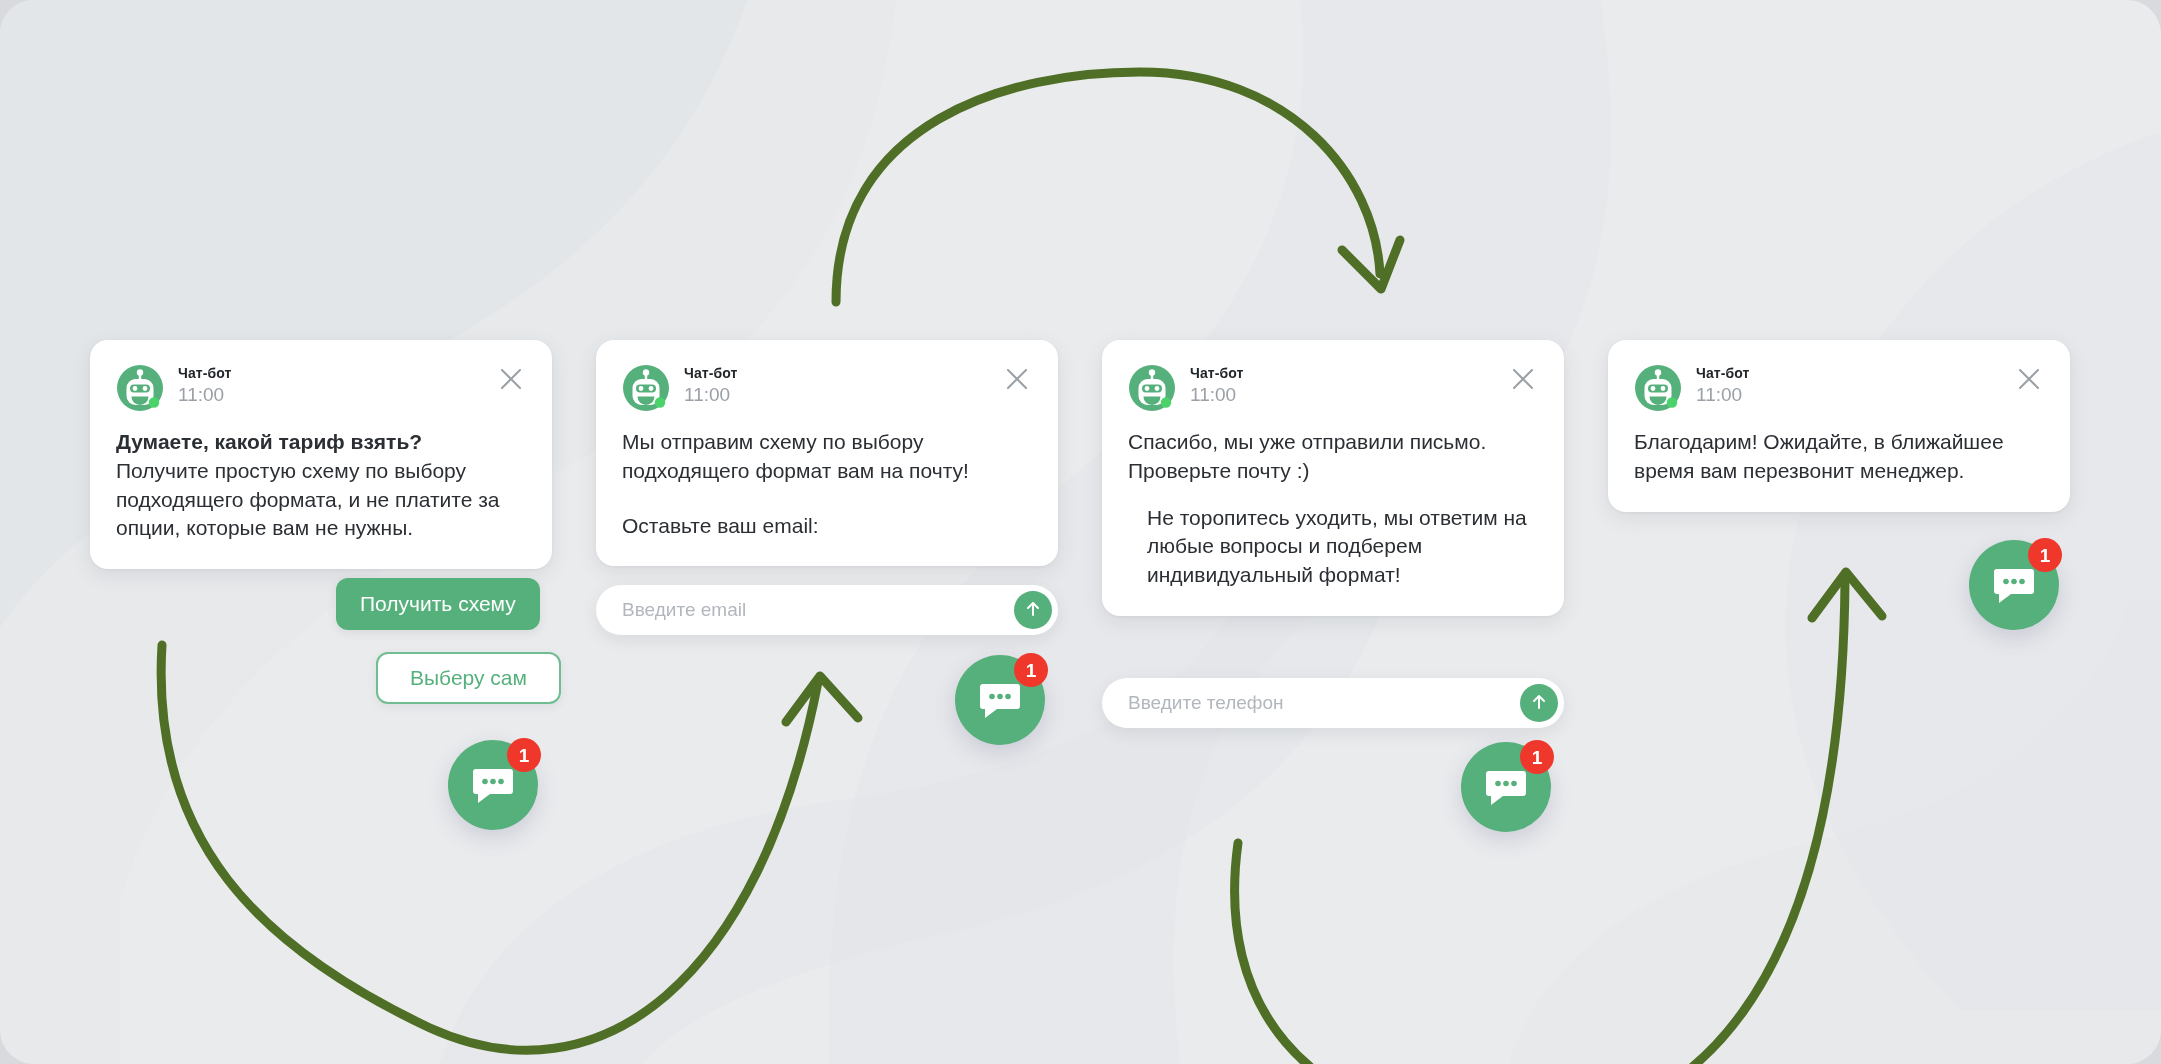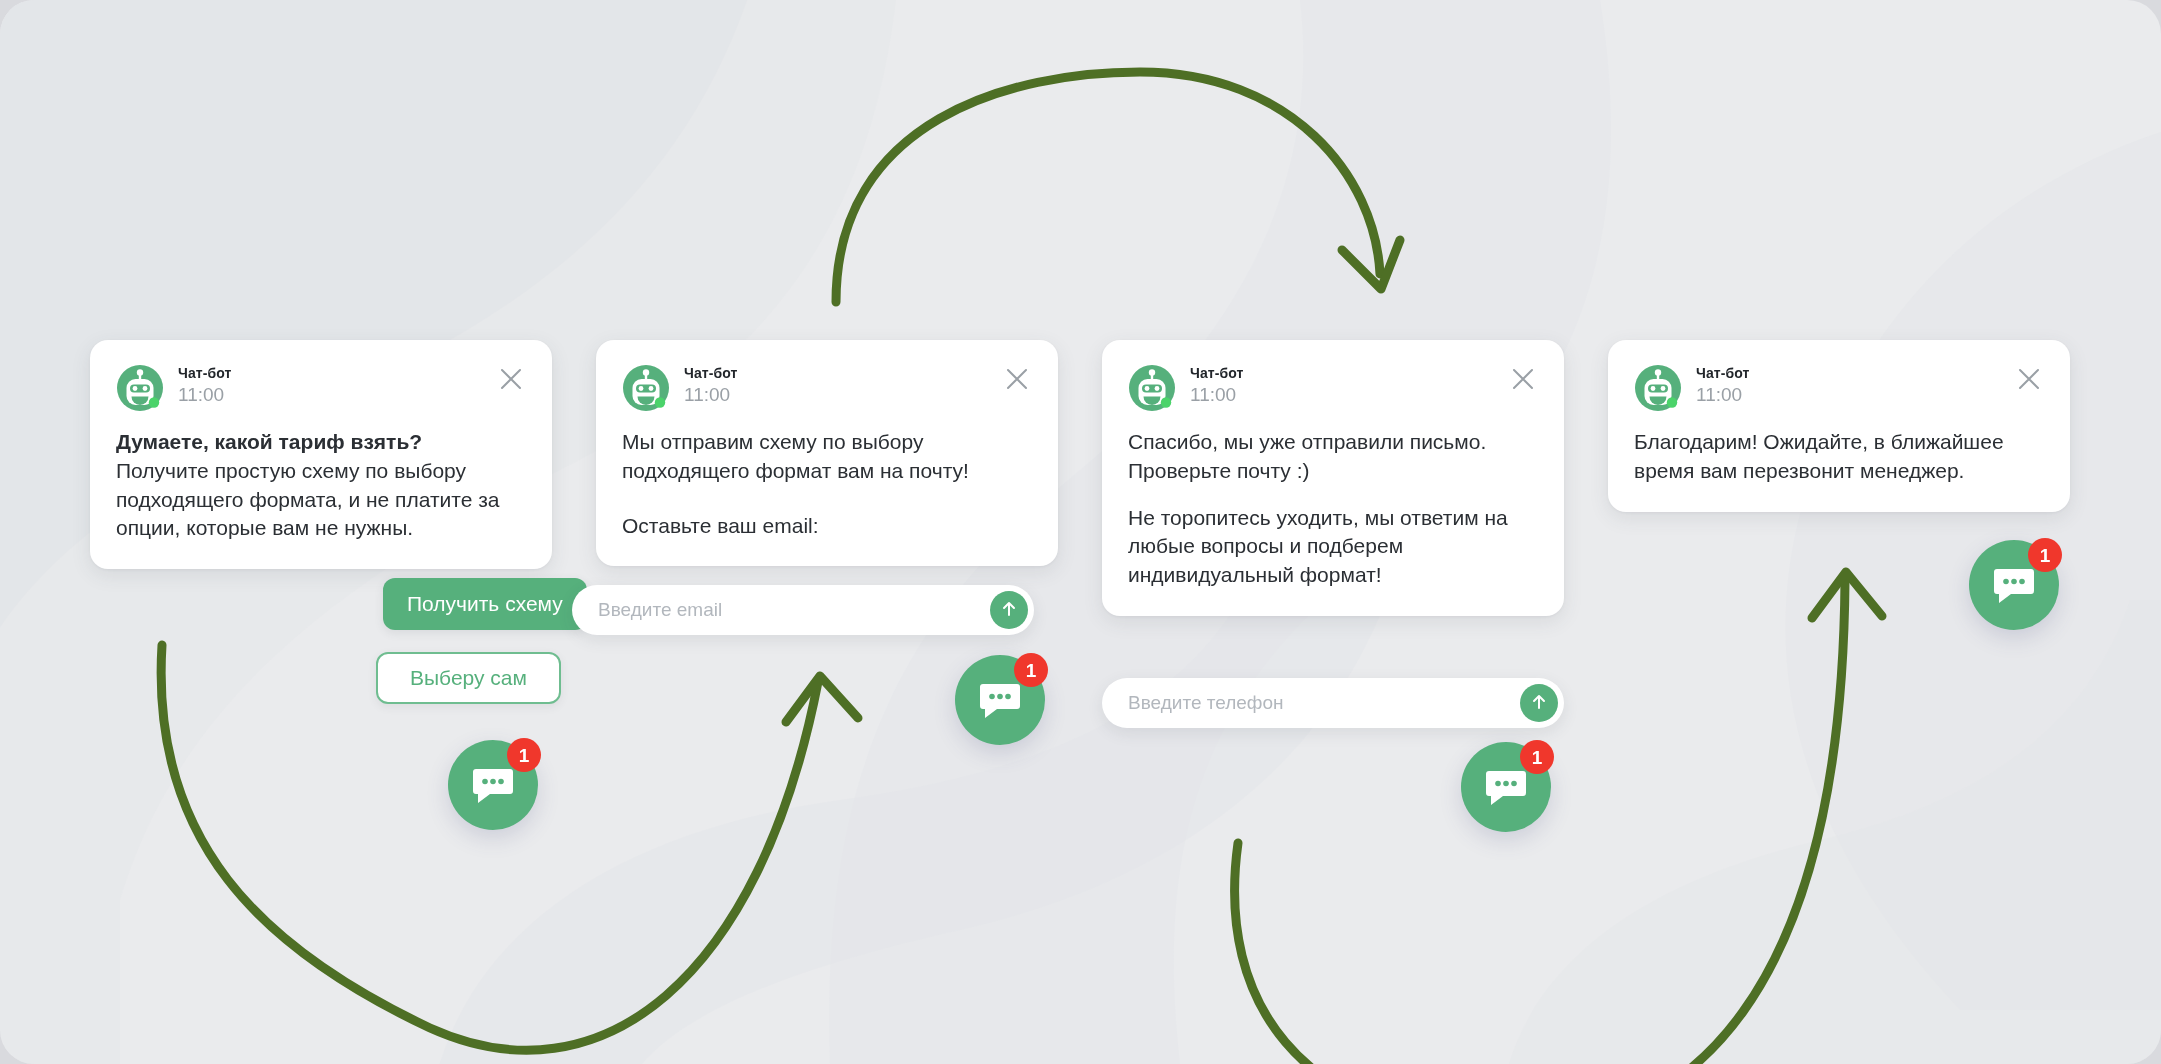--- a/index.html
+++ b/index.html
@@ -93,40 +93,39 @@
 
   .card-body { }
 
   .msg {
     font-size: 21px;
     line-height: 1.37;
     color: #2b2f34;
   }
   .msg.bold { font-weight: bold; }
   .msg.spaced { margin-top: 26px; }
-  .msg.tight  { margin-top: 18px; }
+  .msg.tight  { margin-top: 18px; margin-left: 19px; }
 
   
   .btn-primary {
     position: absolute;
     background: #56b07c;
     color: #ffffff;
     font-size: 21px;
     border: none;
     border-radius: 12px;
     padding: 0 24px;
     height: 52px;
     line-height: 52px;
     text-align: center;
     cursor: pointer;
     box-shadow: 0 3px 10px rgba(60,64,80,.10);
     font-family: inherit;
     box-sizing: border-box;
     white-space: nowrap;
-    margin-left: 47px;
   }
 
   .btn-secondary {
     position: absolute;
     background: #ffffff;
     color: #56b07c;
     font-size: 21px;
     border: 2px solid #6fbd90;
     border-radius: 12px;
     padding: 0 32px;
@@ -319,21 +318,21 @@
           <path d="M6 6 L24 24 M24 6 L6 24" stroke="#9aa0a6" stroke-width="2" stroke-linecap="round"></path>
         </svg>
       </div>
     </div>
     <div class="card-body">
       <div class="msg">Мы отправим схему по выбору подходящего формат вам на почту!</div>
       <div class="msg spaced">Оставьте ваш email:</div>
     </div>
   </div>
 
-  <div class="input-pill" style="left:572px; top:585px; width:462px;">
+  <div class="input-pill" style="left:596px; top:585px; width:462px;">
     <input type="text" placeholder="Введите email" style="">
     <button class="send-btn">
       <span>
         <svg width="20" height="20" viewBox="0 0 20 20" xmlns="http://www.w3.org/2000/svg">
           <path d="M10 16 L10 4 M5 9 L10 4 L15 9" stroke="#ffffff" stroke-width="2" fill="none" stroke-linecap="round" stroke-linejoin="round"></path>
         </svg>
       </span>
     </button>
   </div>
 

